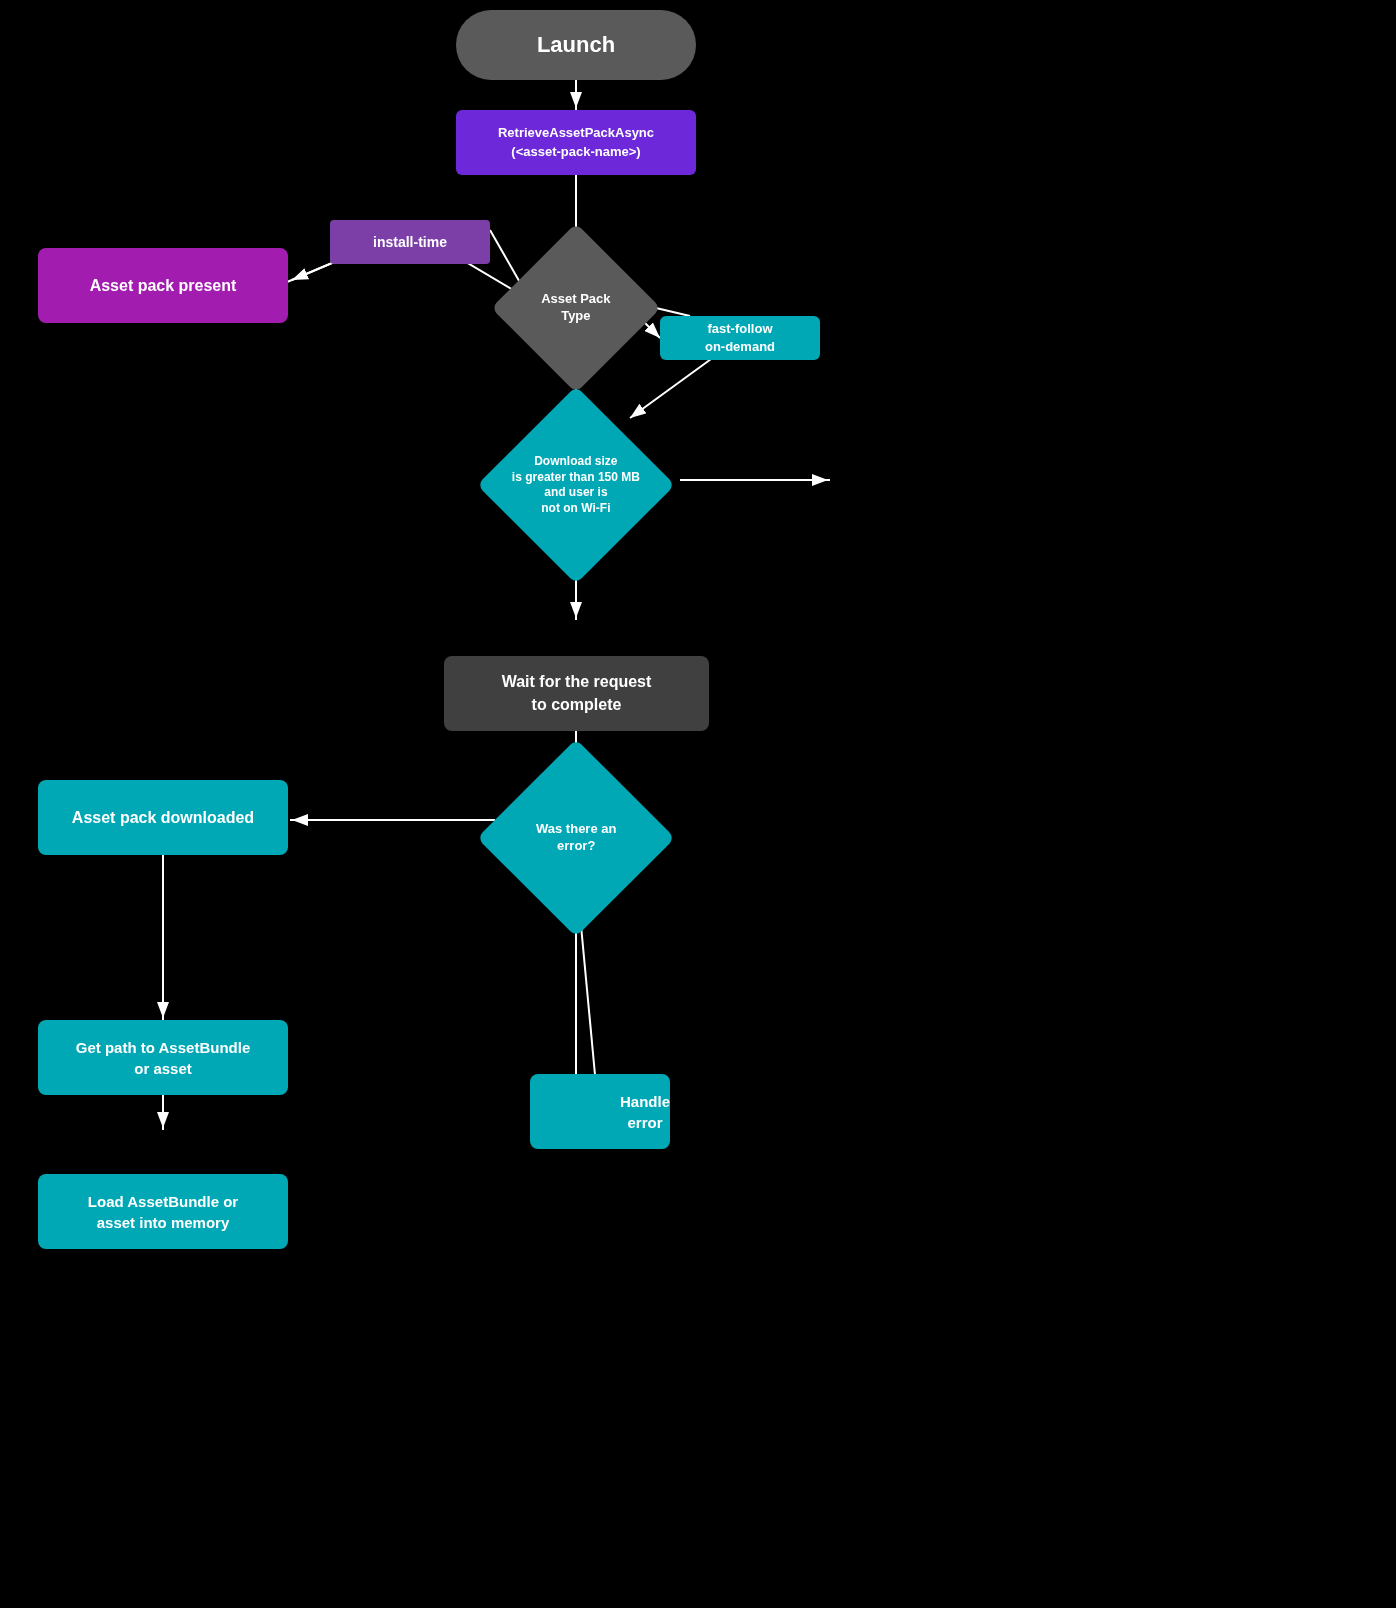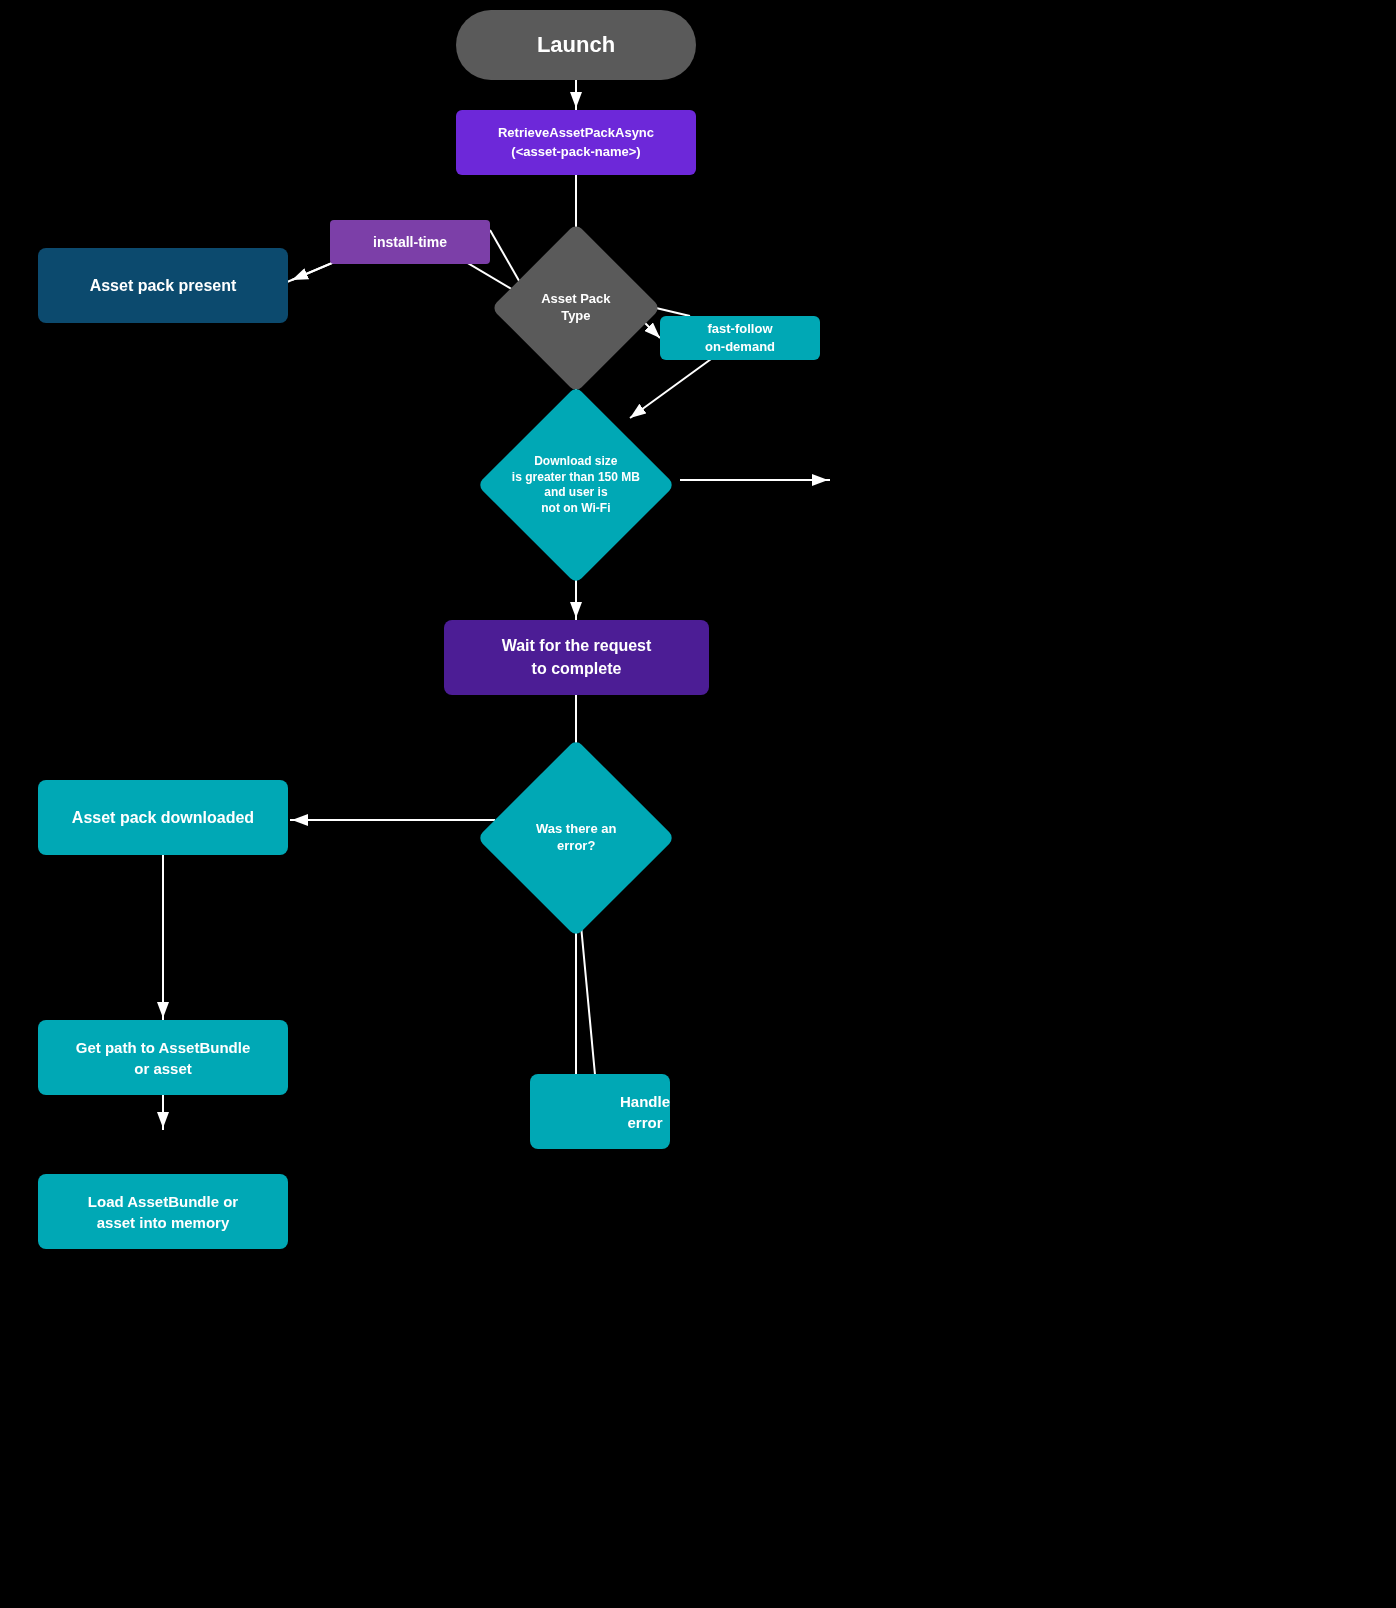--- a/index.html
+++ b/index.html
@@ -73,35 +73,35 @@
       border-radius: 6px;
       left: 660px;
       top: 316px;
       font-size: 13px;
       line-height: 1.4;
     }
     
     .node-assetpresent {
       width: 250px;
       height: 75px;
-      background: #0c4a6e;
+      background: #a21caf;
       border-radius: 8px;
       left: 38px;
       top: 248px;
       font-size: 16px;
     }
     
     
     .node-waitrequest {
       width: 265px;
       height: 75px;
-      background: #4c1d95;
+      background: #404040;
       border-radius: 8px;
       left: 444px;
-      top: 620px;
+      top: 656px;
       font-size: 16px;
       line-height: 1.4;
     }
     
     .node-showdownload {
       width: 120px;
       height: 100px;
       background: #00a8b5;
       border-radius: 8px;
       left: 830px;

